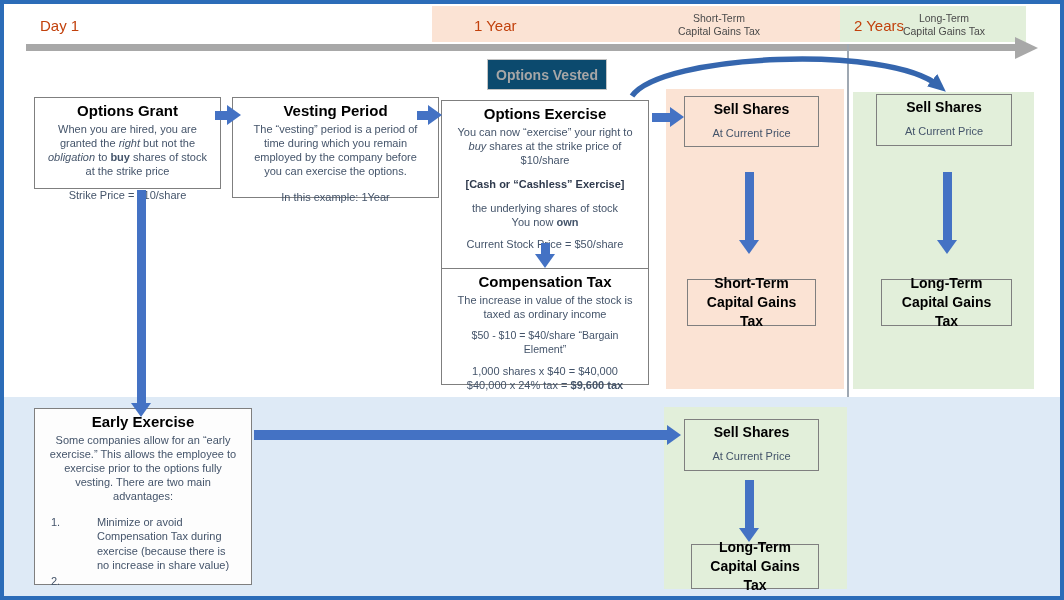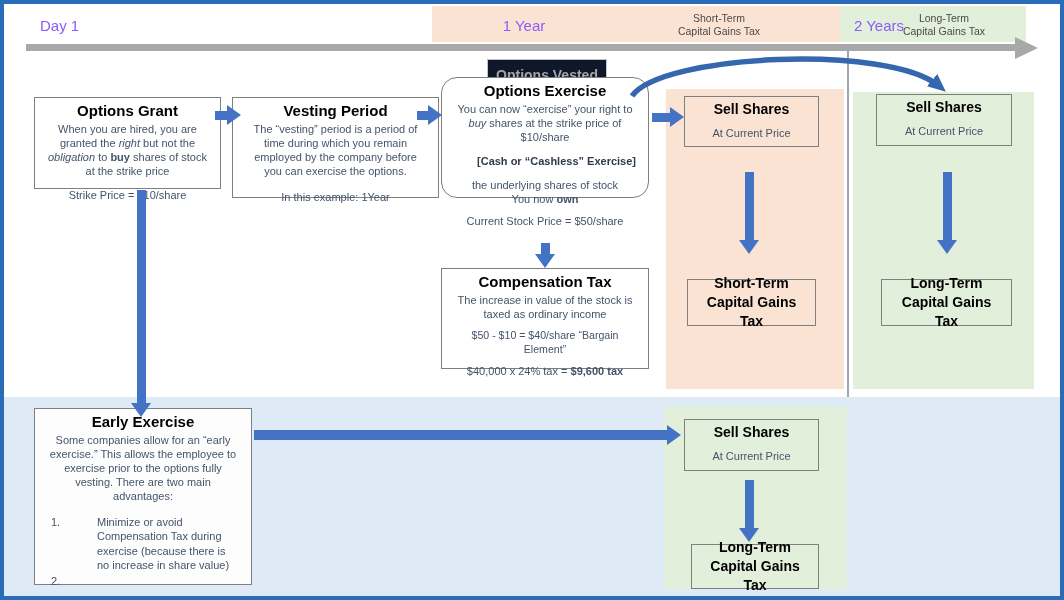--- a/index.html
+++ b/index.html
@@ -3,28 +3,28 @@
 <meta charset="utf-8">
 <style>
   html,body{margin:0;padding:0;background:#e8e8e8;}
   #canvas{
     position:relative; width:1064px; height:600px; box-sizing:border-box;
     background:#ffffff; border:4px solid #2b6cb8; overflow:hidden;
     font-family:"Liberation Sans", sans-serif; color:#44546A;
   }
   .abs{position:absolute;}
   .band{position:absolute;}
-  .hdr-text{position:absolute; font-size:15px; color:#8b5cf6;}
+  .hdr-text{position:absolute; font-size:15px; color:#c2410c;}
   .hdr-small{position:absolute; font-size:10.5px; color:#4a4a4a; text-align:center; line-height:1.25;}
   .timeline-bar{position:absolute; background:#a8a8a8;}
   .timeline-head{position:absolute; width:0; height:0;
     border-left:23px solid #a8a8a8; border-top:11px solid transparent; border-bottom:11px solid transparent;}
   .vdivider{position:absolute; width:2px; background:#9fa8b2;}
   .vested{position:absolute; border:1px solid #c3c3c3; color:#a6a6a6; font-weight:bold;
-    font-size:14px; display:flex; align-items:center; justify-content:center; background:#0f172a;}
+    font-size:14px; display:flex; align-items:center; justify-content:center; background:#0c4a6e;}
   .box{position:absolute; background:#ffffff; border:1px solid #7f7f7f; box-sizing:border-box;
     text-align:center; font-size:11px; line-height:1.28; padding:4px 12px;}
   .box.clear{background:transparent;}
   .box-title{font-weight:bold; color:#000; font-size:15px; line-height:1.2; margin-bottom:2px;}
   .box-title.sm{font-size:14px;}
   .gap6{height:6px;} .gap8{height:8px;} .gap10{height:10px;} .gap12{height:12px;}
   .taxbox{display:flex; flex-direction:column; align-items:center; justify-content:center;
     font-weight:bold; color:#000; font-size:14px; line-height:1.35;}
   .hshaft{position:absolute; background:#4472C4;}
   .hhead{position:absolute; width:0; height:0;
@@ -39,21 +39,21 @@
 </style>
 </head>
 <body>
 
 <div id="canvas">
 
   <div class="band" style="left:428px; top:2px; width:408px; height:36px; background:#FBE3D4;"></div>
   <div class="band" style="left:836px; top:2px; width:186px; height:36px; background:#E2EFDA;"></div>
 
   <div class="hdr-text" style="left:36px; top:13px;">Day 1</div>
-  <div class="hdr-text" style="left:470px; top:13px; width:100px; text-align:center;">1 Year</div>
+  <div class="hdr-text" style="left:470px; top:13px; width:100px; text-align:left;">1 Year</div>
   <div class="hdr-small" style="left:640px; top:8px; width:150px;">
     <div>Short-Term</div>
     <div>Capital Gains Tax</div>
   </div>
   <div class="hdr-text" style="left:843px; top:13px; width:64px; text-align:center;">2 Years</div>
   <div class="hdr-small" style="left:868px; top:8px; width:144px;">
     <div>Long-Term</div>
     <div>Capital Gains Tax</div>
   </div>
 
@@ -79,38 +79,39 @@
     <div>Strike Price = $10/share</div>
   </div>
 
   <div class="box" style="left:228px; top:93px; width:207px; height:101px;">
     <div class="box-title">Vesting Period</div>
     <div>The “vesting” period is a period of time during which you remain employed by the company before you can exercise the options.</div>
     <div class="gap12"></div>
     <div>In this example: 1Year</div>
   </div>
 
-  <div class="box" style="left:437px; top:73px; width:208px; height:121px;border-radius:16px;">
+  <div class="box" style="left:437px; top:96px; width:208px; height:188px;">
     <div class="box-title">Options Exercise</div>
     <div><span>You can now “exercise” your right to </span><em>buy</em><span> shares at the strike price of $10/share</span></div>
     <div class="gap10"></div>
-    <div style="font-weight:bold; color:#2f3a4d;text-align:right;">[Cash or “Cashless” Exercise]</div>
+    <div style="font-weight:bold; color:#2f3a4d;">[Cash or “Cashless” Exercise]</div>
     <div class="gap10"></div>
     <div>the underlying shares of stock</div>
     <div><span>You now </span><b>own</b></div>
     <div class="gap8"></div>
     <div>Current Stock Price = $50/share</div>
   </div>
 
-  <div class="box" style="left:437px; top:264px; width:208px; height:101px;">
+  <div class="box" style="left:437px; top:264px; width:208px; height:117px;">
     <div class="box-title">Compensation Tax</div>
     <div>The increase in value of the stock is taxed as ordinary income</div>
     <div class="gap8"></div>
     <div style="font-size:10.6px;">$50 - $10 = $40/share “Bargain Element”</div>
     <div class="gap8"></div>
+    <div>1,000 shares x $40 = $40,000</div>
     <div><span>$40,000 x 24% tax = </span><b>$9,600 tax</b></div>
   </div>
 
   <div class="box clear" style="left:680px; top:92px; width:135px; height:51px;">
     <div class="box-title sm">Sell Shares</div>
     <div class="gap6"></div>
     <div>At Current Price</div>
   </div>
 
   <div class="box clear taxbox" style="left:683px; top:275px; width:129px; height:47px;">

